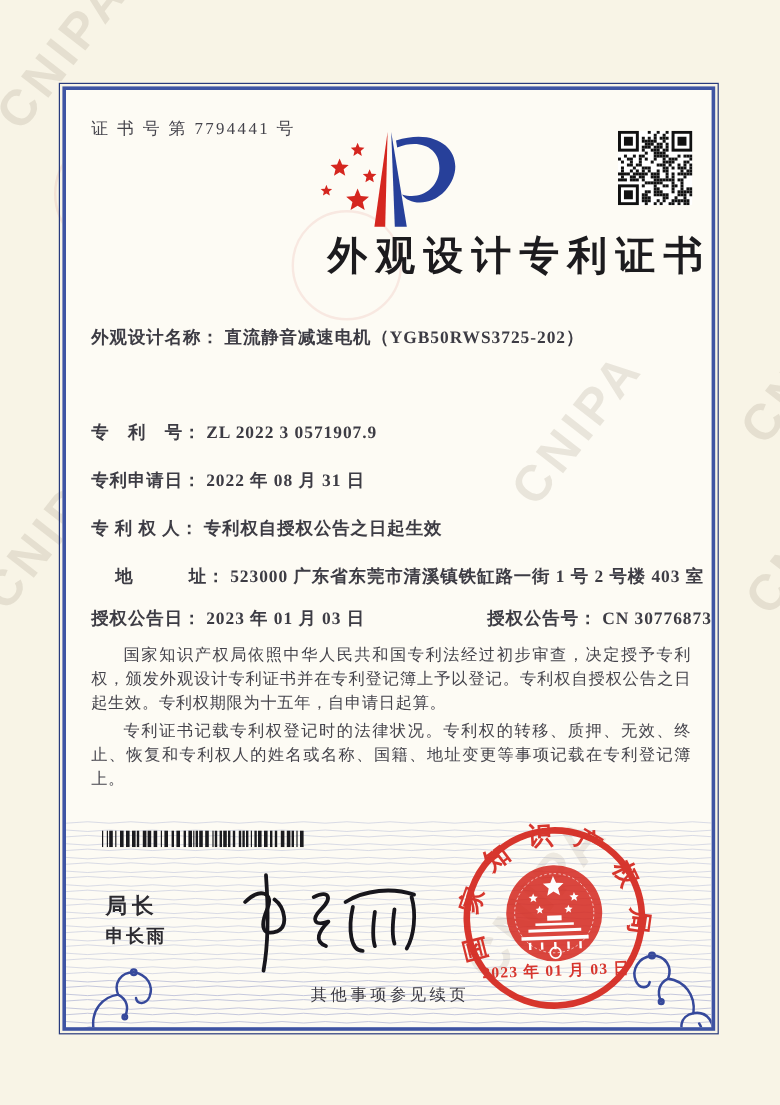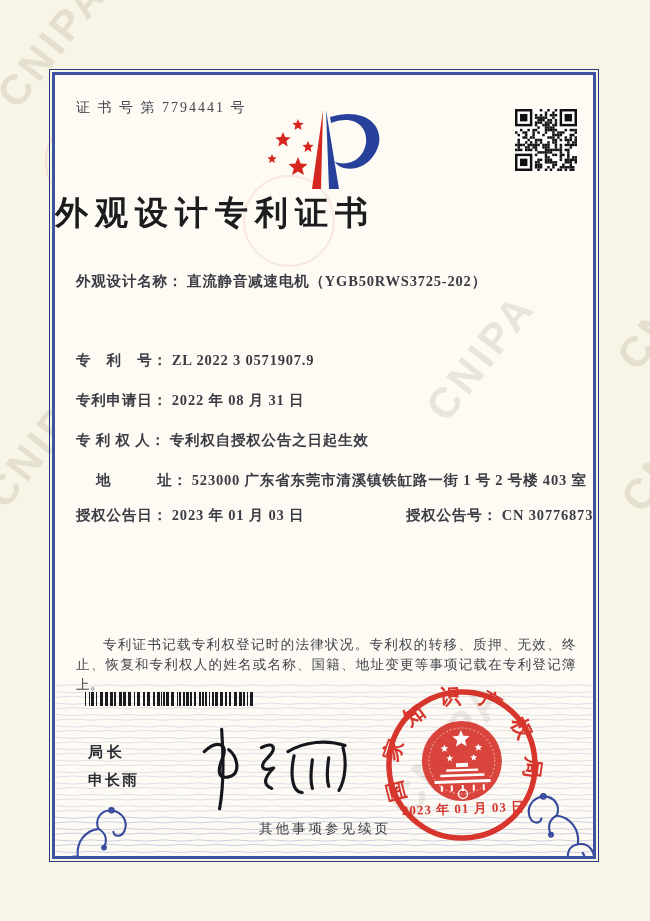--- a/index.html
+++ b/index.html
@@ -8,31 +8,31 @@
   .wm{position:absolute;font-family:"Liberation Sans","DejaVu Sans",sans-serif;
       font-weight:bold;font-size:42px;letter-spacing:4px;color:rgba(130,118,95,0.16);
       transform:rotate(-52deg);white-space:nowrap;pointer-events:none;}
   .red-ghost{position:absolute;border:2px solid rgba(205,70,55,.10);border-radius:50%;}
   
   #cert{position:absolute;left:52px;top:72px;width:544px;height:787px;box-sizing:border-box;
         border:3px solid #3e54a3;outline:1px solid #283a7d;outline-offset:2px;
         background:#fdfbf4;}
   #cert-inner{position:relative;width:538px;height:781px;overflow:hidden;}
   .certno{position:absolute;left:21px;top:24px;font-size:14px;letter-spacing:2px;color:#44434b;}
-  .title{position:absolute;left:0;top:116px;width:100%;text-align:left;font-size:33px;
+  .title{position:absolute;left:0;top:116px;width:100%;text-align:right;font-size:33px;
          font-weight:bold;letter-spacing:7px;color:#1c1b1e;}
   .frow{position:absolute;left:21px;font-size:14.5px;letter-spacing:0.8px;color:#3d3c44;white-space:nowrap;font-weight:bold;}
   .frow .lab{margin-right:4px;}
   .gcol2{position:absolute;left:330px;top:0;}
   .para{position:absolute;left:21px;width:500px;font-size:13.5px;line-height:20px;
         letter-spacing:0.6px;text-align:justify;text-indent:2em;color:#45444c;}
   .pagefoot{position:absolute;left:0;top:757px;width:100%;text-align:center;font-size:11.5px;
             letter-spacing:2px;color:#55545c;}
   .sig-title{position:absolute;left:33px;top:668px;font-family:"Liberation Sans","DejaVu Sans",sans-serif;
-             font-weight:bold;font-size:15px;letter-spacing:4px;color:#2c2b31;}
+             font-weight:bold;font-size:18px;letter-spacing:4px;color:#2c2b31;}
   .sig-name{position:absolute;left:33px;top:696px;font-family:"Liberation Sans","DejaVu Sans",sans-serif;
             font-weight:bold;font-size:15px;letter-spacing:2px;color:#2c2b31;text-align:right;}
   .note{position:absolute;left:0;top:820px;width:650px;text-align:center;font-size:13.5px;
         letter-spacing:3px;color:#3b3a42;}
   svg{display:block;}
   .abs{position:absolute;}
 </style>
 </head>
 <body>
 
@@ -374,21 +374,22 @@
     <div class="frow" style="top:396px;margin-left:20px;">
       <span class="lab">地　　　址：</span><span>523000 广东省东莞市清溪镇铁缸路一街 1 号 2 号楼 403 室</span>
     </div>
     <div class="frow" style="top:431px;">
       <span class="lab">授权公告日：</span><span>2023 年 01 月 03 日</span>
       <span class="gcol2">
         <span class="lab">授权公告号：</span><span>CN 307768736 S</span>
       </span>
     </div>
 
-    <div class="para" style="top:524px;margin-top:36px;">专利证书记载专利权登记时的法律状况。专利权的转移、质押、无效、终止、恢复和专利权人的姓名或名称、国籍、地址变更等事项记载在专利登记簿上。</div>
+    <div class="para" style="top:461px;">国家知识产权局依照中华人民共和国专利法经过初步审查，决定授予专利权，颁发外观设计专利证书并在专利登记簿上予以登记。专利权自授权公告之日起生效。专利权期限为十五年，自申请日起算。</div>
+    <div class="para" style="top:524px;">专利证书记载专利权登记时的法律状况。专利权的转移、质押、无效、终止、恢复和专利权人的姓名或名称、国籍、地址变更等事项记载在专利登记簿上。</div>
 
     <svg id="barcode" class="abs" style="left:30px;top:617px;" width="172" height="14">
           <rect x="0" y="0" width="1" height="14" fill="#1b1b1f"></rect>
           <rect x="4" y="0" width="1" height="14" fill="#1b1b1f"></rect>
           <rect x="6" y="0" width="3" height="14" fill="#1b1b1f"></rect>
           <rect x="11" y="0" width="1" height="14" fill="#1b1b1f"></rect>
           <rect x="15" y="0" width="3" height="14" fill="#1b1b1f"></rect>
           <rect x="20" y="0" width="3" height="14" fill="#1b1b1f"></rect>
           <rect x="25" y="0" width="3" height="14" fill="#1b1b1f"></rect>
           <rect x="29" y="0" width="2" height="14" fill="#1b1b1f"></rect>

